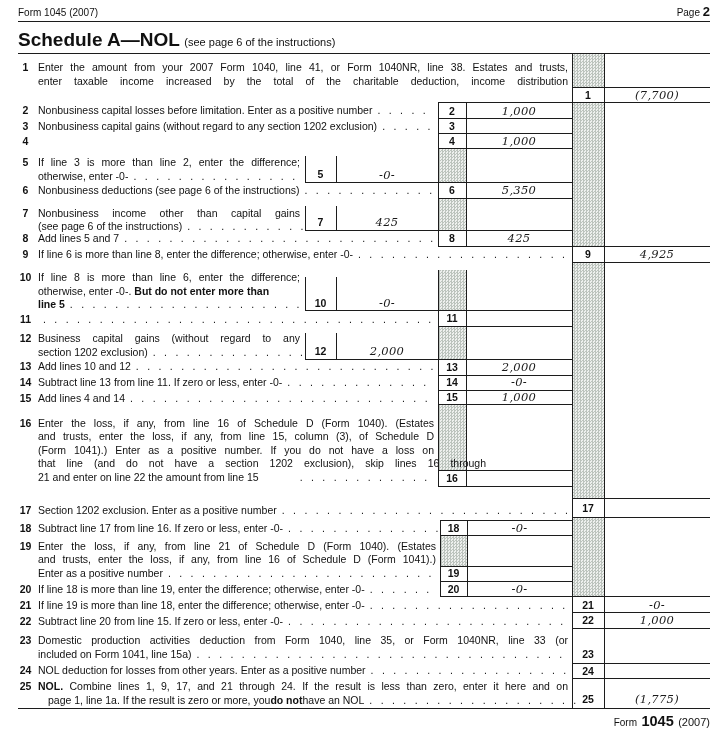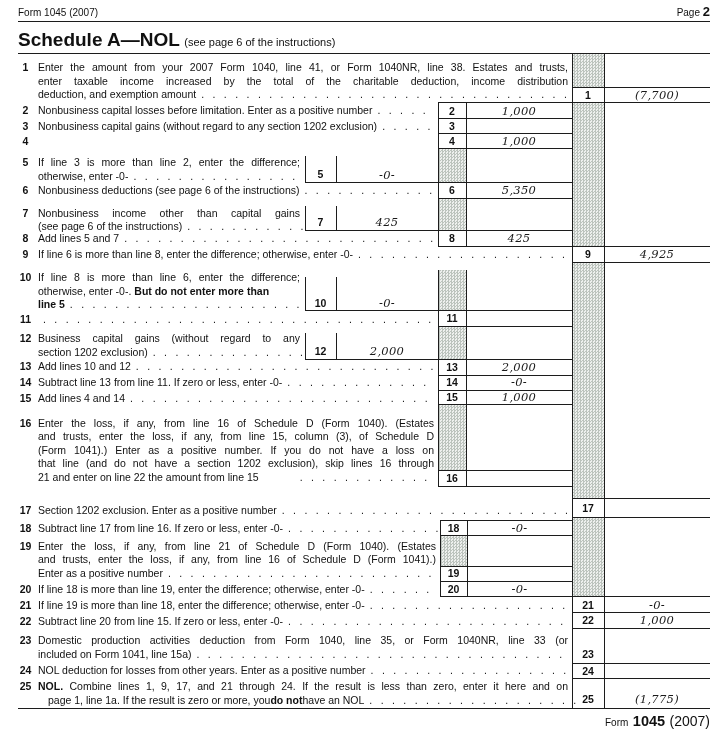--- a/index.html
+++ b/index.html
@@ -105,24 +105,20 @@
     <div class="vl" style="left: 336px; top: 156px; height: 26px;"></div>
     <div class="vl" style="left: 305px; top: 206px; height: 24px;"></div>
     <div class="vl" style="left: 336px; top: 206px; height: 24px;"></div>
     <div class="vl" style="left: 305px; top: 277px; height: 33px;"></div>
     <div class="vl" style="left: 336px; top: 277px; height: 33px;"></div>
     <div class="vl" style="left: 305px; top: 333px; height: 26px;"></div>
     <div class="vl" style="left: 336px; top: 333px; height: 26px;"></div>
     <div class="lnum" style="top: 62px;">1</div>
     <div class="trow just" style="left: 38px; top: 62px; width: 530px;"><span>Enter the amount from your 2007 Form 1040, line 41, or Form 1040NR, line 38. Estates and trusts,</span></div>
     <div class="trow just" style="left: 38px; top: 75.5px; width: 530px;"><span>enter taxable income increased by the total of the charitable deduction, income distribution</span></div>
-    <div class="trow flex" style="left: 38px; top: 89px; width: 532px;">
-      <span>deduction, and exemption amount</span>
-      <span class="dots"></span>
-    </div>
     <div class="bxnum" style="left: 572px; top: 88.5px; width: 32px;">1</div>
     <div class="amt" style="left: 604px; top: 88.5px; width: 106px;">(7,700)</div>
     <div class="lnum" style="top: 105px;">2</div>
     <div class="trow flex" style="left: 38px; top: 105px; width: 396px;">
       <span>Nonbusiness capital losses before limitation. Enter as a positive number</span>
       <span class="dots"></span>
     </div>
     <div class="bxnum" style="left: 438px; top: 104.5px; width: 28px;">2</div>
     <div class="amt" style="left: 466px; top: 104.5px; width: 106px;">1,000</div>
     <div class="lnum" style="top: 120.5px;">3</div>
@@ -211,21 +207,21 @@
     <div class="trow flex" style="left: 38px; top: 392.5px; width: 396px;">
       <span>Add lines 4 and 14</span>
       <span class="dots"></span>
     </div>
     <div class="bxnum" style="left: 438px; top: 391px; width: 28px;">15</div>
     <div class="amt" style="left: 466px; top: 391px; width: 106px;">1,000</div>
     <div class="lnum" style="top: 417.5px;">16</div>
     <div class="trow just" style="left: 38px; top: 417.5px; width: 396px;"><span>Enter the loss, if any, from line 16 of Schedule D (Form 1040). (Estates</span></div>
     <div class="trow just" style="left: 38px; top: 431px; width: 396px;"><span>and trusts, enter the loss, if any, from line 15, column (3), of Schedule D</span></div>
     <div class="trow just" style="left: 38px; top: 444.5px; width: 396px;"><span>(Form 1041).) Enter as a positive number. If you do not have a loss on</span></div>
-    <div class="trow just" style="left: 38px; top: 458px; width: 396px;"><span>that line (and do not have a section 1202 exclusion), skip lines 16 through</span></div>
+    <div class="trow just" style="left: 38px; top: 458px; width: 448px;"><span>that line (and do not have a section 1202 exclusion), skip lines 16 through</span></div>
     <div class="trow flex" style="left: 38px; top: 471.5px; width: 396px; gap: 36px;">
       <span>21 and enter on line 22 the amount from line 15</span>
       <span class="dots"></span>
     </div>
     <div class="bxnum" style="left: 438px; top: 471.5px; width: 28px;">16</div>
     <div class="lnum" style="top: 504.5px;">17</div>
     <div class="trow flex" style="left: 38px; top: 504.5px; width: 532px;">
       <span>Section 1202 exclusion. Enter as a positive number</span>
       <span class="dots"></span>
     </div>
@@ -285,15 +281,15 @@
       <span>page 1, line 1a. If the result is zero or more, you </span>
       <span class="b">do not</span>
       <span> have an NOL</span>
       <span class="dots"></span>
     </div>
     <div class="bxnum" style="left: 572px; top: 692.5px; width: 32px;">25</div>
     <div class="amt" style="left: 604px; top: 692.5px; width: 106px;">(1,775)</div>
     <div style="position:absolute;right:12px;top:712px;text-align:right;">
     <span style="font-size:10px;">Form</span>
     <span class="ft-num">1045</span>
-    <span style="font-size:14px;">(2007)</span>
+    <span style="font-size:11px;">(2007)</span>
   </div>
 </div>
 
 </body></html>

